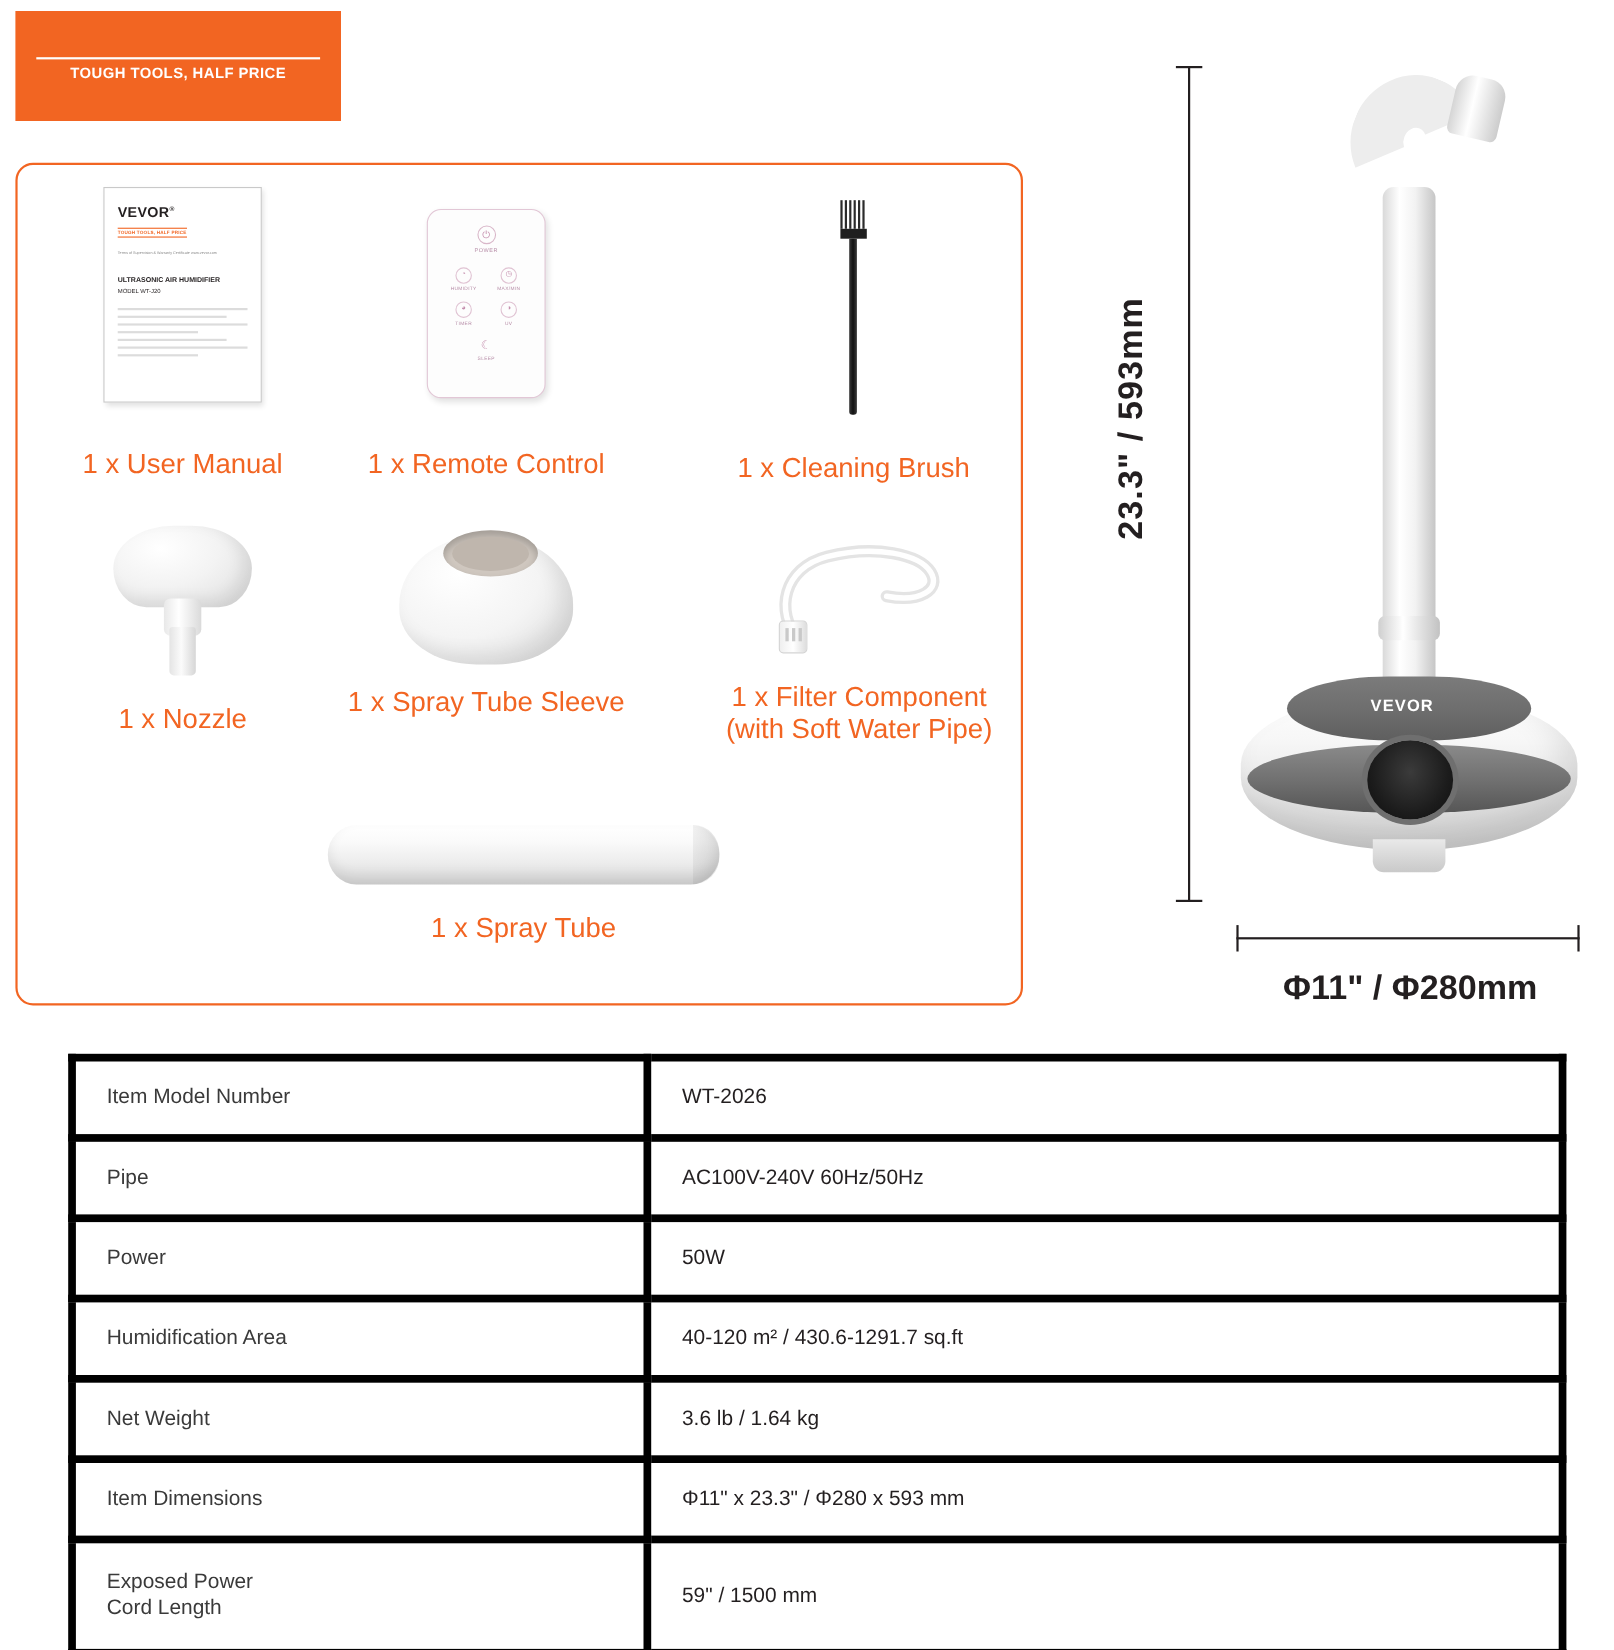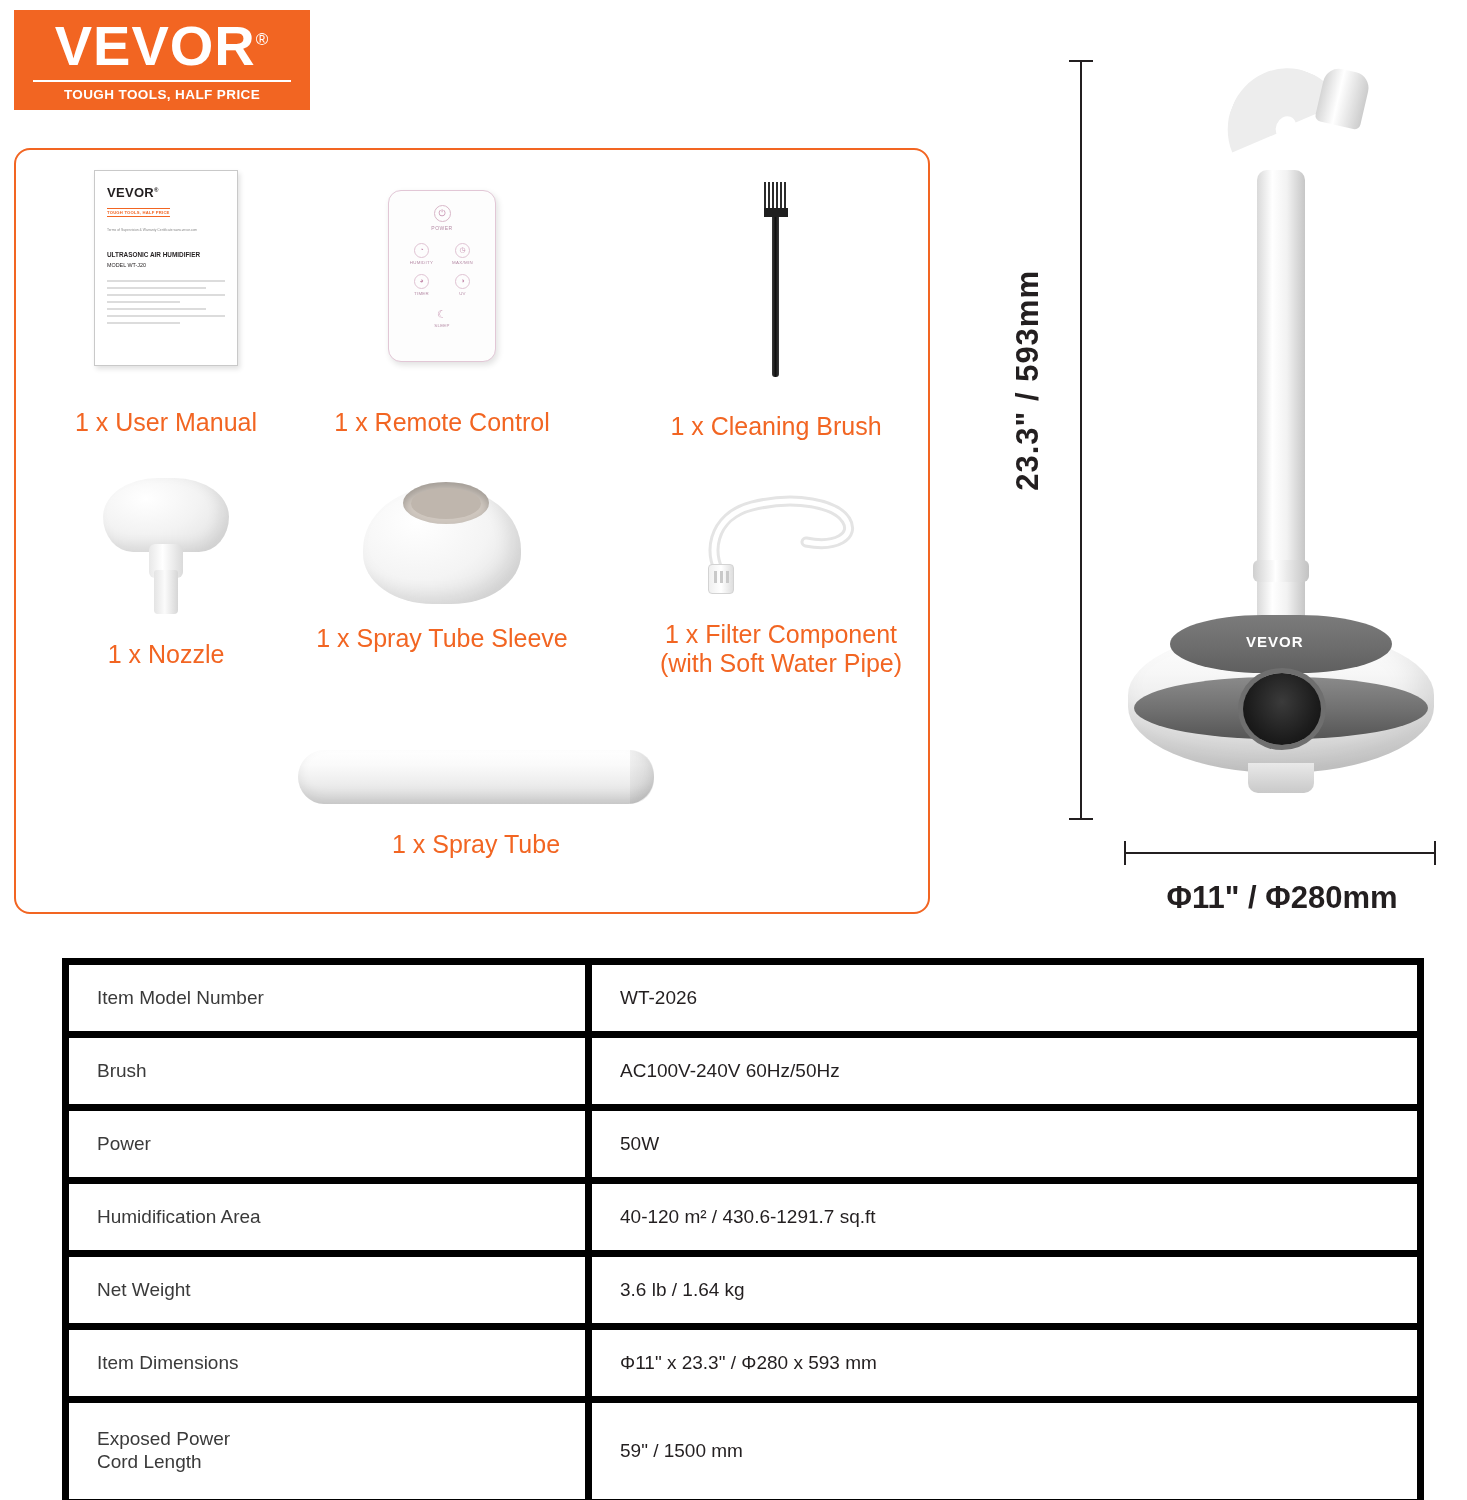--- a/index.html
+++ b/index.html
@@ -462,23 +462,20 @@
     font-weight: normal;
     color: #231f20;
   }
   .spec-table tr:last-child td { height: 96px; }
   .spec-table td.k.twoline { line-height: 1.2; }
 </style>
 </head>
 <body>
 
 <div class="logo-box">
-  <div class="logo-word">
-    <span>VEVOR</span><span class="reg">®</span>
-  </div>
   <div class="logo-rule"></div>
   <div class="logo-tag">TOUGH TOOLS, HALF PRICE</div>
 </div>
 
 <div class="acc-panel">
 
   <div class="acc-item" style="left: 0px; top: 20px; width: 300px;">
     <div class="art" style="width:144px;height:200px;">
       <div class="manual">
         <div class="m-logo">
@@ -628,21 +625,21 @@
   <div class="dim-h-label">Φ11" / Φ280mm</div>
 </div>
 
 <table class="spec-table">
   <tbody>
     <tr>
       <td class="k">Item Model Number</td>
       <td class="v">WT-2026</td>
     </tr>
     <tr>
-      <td class="k">Brush</td>
+      <td class="k">Pipe</td>
       <td class="v">AC100V-240V 60Hz/50Hz</td>
     </tr>
     <tr>
       <td class="k">Power</td>
       <td class="v">50W</td>
     </tr>
     <tr>
       <td class="k">Humidification Area</td>
       <td class="v">40-120 m² / 430.6-1291.7 sq.ft</td>
     </tr>

